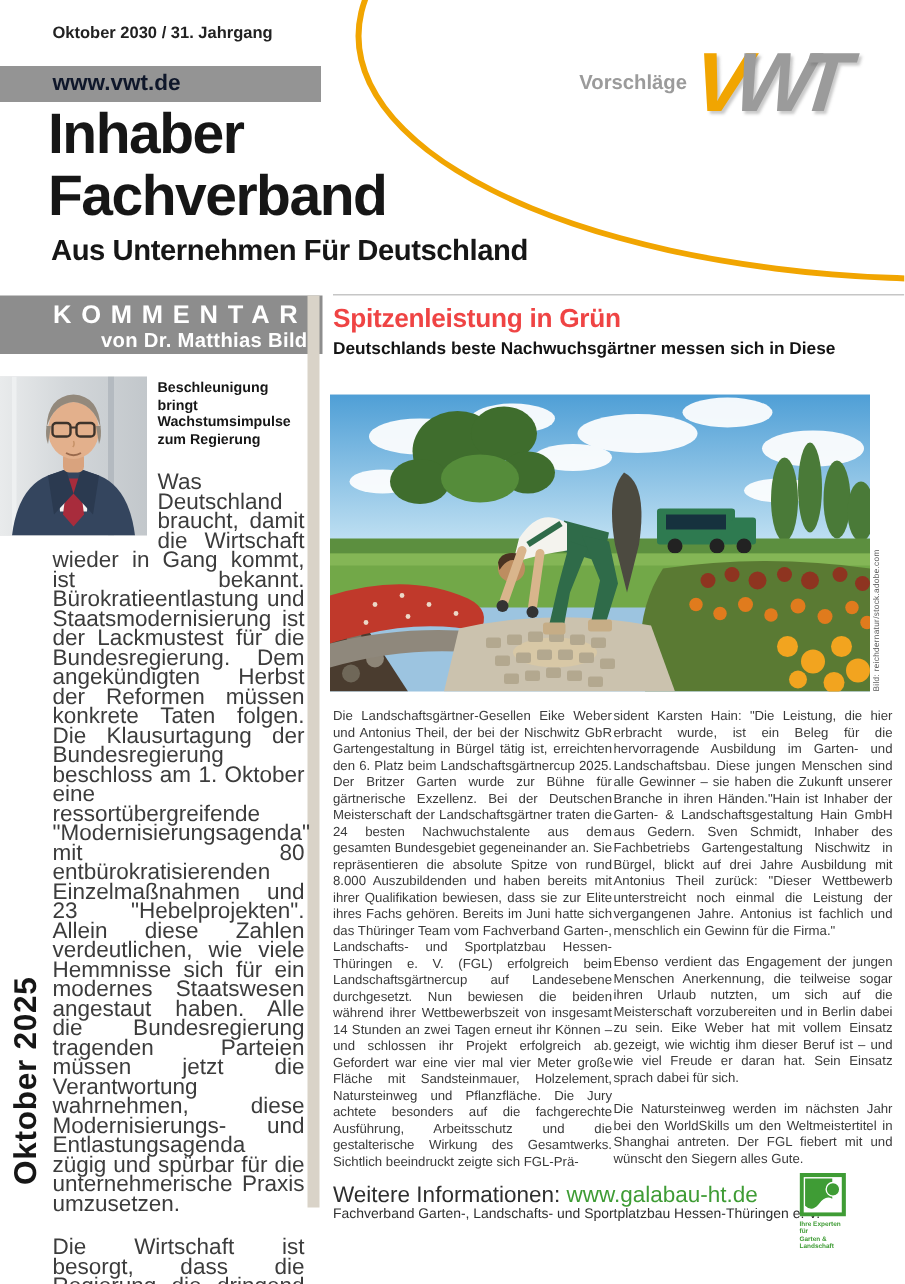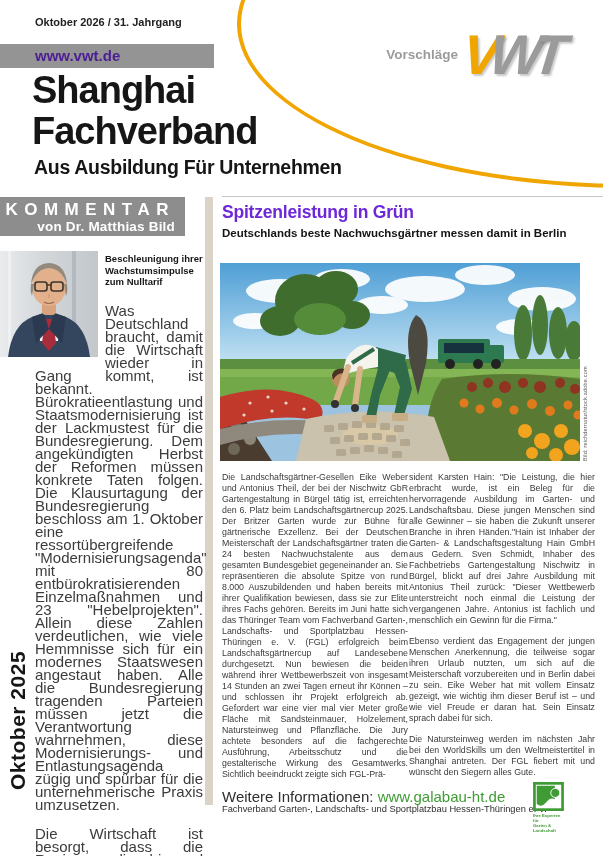--- a/index.html
+++ b/index.html
@@ -2,55 +2,55 @@
 <html><head>
 <meta charset="utf-8">
 <style>
   html,body{margin:0;padding:0;background:#fff;}
   #page{position:relative;width:603px;height:856px;background:#ffffff;overflow:hidden;
         font-family:"Liberation Sans",sans-serif;color:#1a1a1a;}
 
   
   .issue-line{position:absolute;left:35px;top:16px;font-size:11px;font-weight:bold;color:#222;}
   .site-bar{position:absolute;left:0;top:44px;width:214px;height:24px;background:#949494;}
-  .site-bar span{display:block;padding-left:35px;line-height:24px;color:#4c1d95;font-size:15px;font-weight:bold;}
+  .site-bar span{display:block;padding-left:35px;line-height:24px;color:#0f172a;font-size:15px;font-weight:bold;}
   .main-title{position:absolute;left:32px;top:70px;font-size:38px;line-height:41px;font-weight:bold;
               letter-spacing:-1px;color:#161616;}
   .tagline{position:absolute;left:34px;top:156px;font-size:19.5px;font-weight:bold;color:#161616;letter-spacing:-0.3px;}
 
   .ellipse{position:absolute;left:237px;top:-140px;width:780px;height:320px;background:#fff;
            border:4px solid #F1A501;border-radius:50%;}
   .brand-text{position:absolute;left:300px;top:47px;width:158px;text-align:right;
               font-size:13.5px;line-height:16.5px;font-weight:bold;color:#9B9B9B;}
   .vwt-logo{position:absolute;left:462px;top:22px;width:140px;height:80px;
             font-size:56px;font-weight:bold;font-style:italic;letter-spacing:-10px;
             transform:skewX(-6deg);text-shadow:2px 2px 2px rgba(100,100,100,0.35);white-space:nowrap;}
   .vwt-logo .lv{color:#F1A501;}
   .vwt-logo .lw,.vwt-logo .lt{color:#9B9B9B;}
 
   
-  .kommentar-bar{position:absolute;left:0;top:197px;width:185px;height:39px;background:#8d8d8d;
+  .kommentar-bar{position:absolute;left:0;top:197px;width:215px;height:39px;background:#8d8d8d;
                  color:#fff;text-align:right;padding:3px 10px 0 0;box-sizing:border-box;}
   .kommentar-bar .l1{font-size:17px;font-weight:bold;letter-spacing:6.5px;line-height:19px;}
   .kommentar-bar .l2{font-size:13.5px;font-weight:bold;line-height:15px;letter-spacing:0.2px;}
   .col-divider{position:absolute;left:205px;top:197px;width:8px;height:608px;background:#d9d3c8;}
 
   .kommentar-body{position:absolute;left:35px;top:251px;width:168px;}
   .kreft-photo{float:left;width:98px;height:106px;margin:0 7px 6px -35px;background:#d5d8da;}
   .kreft-photo svg{display:block;width:100%;height:100%;}
   .kommentar-heading{margin:2px 0 7px 0;font-size:9.5px;line-height:11.5px;font-weight:bold;color:#161616;}
   .kommentar-body p{margin:16px 0 12px 0;font-size:15px;line-height:13px;text-align:justify;color:#3c3c3c;}
 
   .vertical-date{position:absolute;left:6px;top:588px;height:202px;
                  writing-mode:vertical-rl;transform:rotate(180deg);
                  font-size:21px;font-weight:bold;color:#161616;letter-spacing:0.5px;}
 
   
   .article-rule{position:absolute;left:222px;top:196px;width:381px;height:1px;background:#c6c6c6;}
-  .article-title{position:absolute;left:222px;top:202px;font-size:17.5px;font-weight:bold;color:#6d28d9;letter-spacing:-0.2px;}
+  .article-title{position:absolute;left:222px;top:202px;font-size:17.5px;font-weight:bold;color:#ef4444;letter-spacing:-0.2px;}
   .article-subtitle{position:absolute;left:222px;top:227px;font-size:11.5px;font-weight:bold;color:#141414;}
   .garden-photo{position:absolute;left:220px;top:263px;width:360px;height:198px;background:#9cc4e0;}
   .garden-photo svg{display:block;width:100%;height:100%;}
   .photo-credit{position:absolute;left:582px;top:263px;height:198px;
                 writing-mode:vertical-rl;transform:rotate(180deg);
                 font-size:5.5px;color:#5a5a5a;letter-spacing:0.2px;}
 
   .article-col{position:absolute;top:472px;width:186px;}
   .col1{left:222px;}
   .col2{left:409px;}
@@ -62,30 +62,30 @@
 
   .galabau-logo{position:absolute;left:533px;top:782px;width:34px;text-align:left;}
   .galabau-logo svg{display:block;width:31px;height:29px;}
   .galabau-caption{margin-top:2px;font-size:4.3px;line-height:5px;font-weight:bold;color:#3F9C35;}
 </style>
 </head>
 <body>
 
 <div id="page">
 
-  <div class="issue-line">Oktober 2026 / 31. Jahrgang</div>
+  <div class="issue-line">Oktober 2030 / 31. Jahrgang</div>
   <div class="site-bar">
     <span>www.vwt.de</span>
   </div>
   <div class="ellipse"></div>
   <div class="main-title">
-    <div>Shanghai</div>
+    <div>Inhaber</div>
     <div>Fachverband</div>
   </div>
-  <div class="tagline">Aus Ausbildung Für Unternehmen</div>
+  <div class="tagline">Aus Unternehmen Für Deutschland</div>
 
   <div class="brand-text">
     <div>Vorschläge</div>
   </div>
   <div class="vwt-logo"><span class="lv">V</span><span class="lw">W</span><span class="lt">T</span></div>
 
   <div class="kommentar-bar">
     <div class="l1">KOMMENTAR</div>
     <div class="l2">von Dr. Matthias Bild</div>
   </div>
@@ -114,31 +114,31 @@
         <path d="M31,34 Q32,13 49,12 Q66,13 67,34 Q62,18 49,17 Q36,18 31,34 Z" fill="#93897c"></path>
         <path d="M31,33 Q30,40 32,45 L34,33 Z" fill="#93897c"></path>
         <path d="M67,33 Q68,40 66,45 L64,33 Z" fill="#93897c"></path>
         <rect x="35" y="31" width="12" height="9" rx="2.5" fill="none" stroke="#3d332b" stroke-width="1.6"></rect>
         <rect x="51" y="31" width="12" height="9" rx="2.5" fill="none" stroke="#3d332b" stroke-width="1.6"></rect>
         <line x1="47" y1="34" x2="51" y2="34" stroke="#3d332b" stroke-width="1.4"></line>
         <path d="M49,43 Q50,45.5 48.5,47" stroke="#c79268" stroke-width="1" fill="none"></path>
         <path d="M44,51 Q49,54 54,51" stroke="#9a6a4d" stroke-width="1.2" fill="none"></path>
       </svg>
     </div>
-    <h3 class="kommentar-heading">Beschleunigung ihrer Wachstumsimpulse zum Nulltarif</h3>
+    <h3 class="kommentar-heading">Beschleunigung bringt Wachstumsimpulse zum Regierung</h3>
     <p>Was Deutschland braucht, damit die Wirtschaft wieder in Gang kommt, ist bekannt. Bürokratieentlastung und Staatsmodernisierung ist der Lackmustest für die Bundesregierung. Dem angekündigten Herbst der Reformen müssen konkrete Taten folgen. Die Klausurtagung der Bundesregierung beschloss am 1. Oktober eine ressortübergreifende "Modernisierungsagenda" mit 80 entbürokratisierenden Einzelmaßnahmen und 23 "Hebelprojekten". Allein diese Zahlen verdeutlichen, wie viele Hemmnisse sich für ein modernes Staatswesen angestaut haben. Alle die Bundesregierung tragenden Parteien müssen jetzt die Verantwortung wahrnehmen, diese Modernisierungs- und Entlastungsagenda zügig und spürbar für die unternehmerische Praxis umzusetzen.</p>
     <p>Die Wirtschaft ist besorgt, dass die Regierung die dringend benötigte Dynamik beim Bürokratieabbau durch mangelnde Umsetzungsgeschwindigkeit abwürgt. Der Zeitplan der "Modernisierungsagenda für Staat und Verwaltung" muss beschleunigt werden. Politische Ankündigungen bleiben bis zur Umsetzung Lippenbekenntnisse. Nur ein minimaler Teil der Vorschläge hat es in die Praxis geschafft. Wie Mehltau liegt der Bürokratiekoloss über einer konjunkturell und strukturell geschwächten Wirtschaft. Bis zu 146 Milliarden Euro gehen pro Jahr an Wirtschaftsleistung durch unnötige Zettelwirtschaft verloren. Mittelständler müssen bis zu sieben Prozent ihrer Arbeitszeit ausschließlich für Bürokratie aufwenden. Die Masse an Regeln bedrückt unternehmerische Dynamik.</p>
 
   </div>
 
   <div class="vertical-date">Oktober 2025</div>
 
   <div class="article-rule"></div>
   <div class="article-title">Spitzenleistung in Grün</div>
-  <div class="article-subtitle">Deutschlands beste Nachwuchsgärtner messen damit in Berlin</div>
+  <div class="article-subtitle">Deutschlands beste Nachwuchsgärtner messen sich in Diese</div>
 
   <div class="garden-photo">
     <svg viewBox="0 0 360 198" xmlns="http://www.w3.org/2000/svg">
       <defs>
         <linearGradient id="sky" x1="0" y1="0" x2="0" y2="1">
           <stop offset="0" stop-color="#4f9fd6"></stop>
             <stop offset="1" stop-color="#cfe9f6"></stop>
         </linearGradient>
       </defs>
       <rect width="360" height="112" fill="url(#sky)"></rect>

